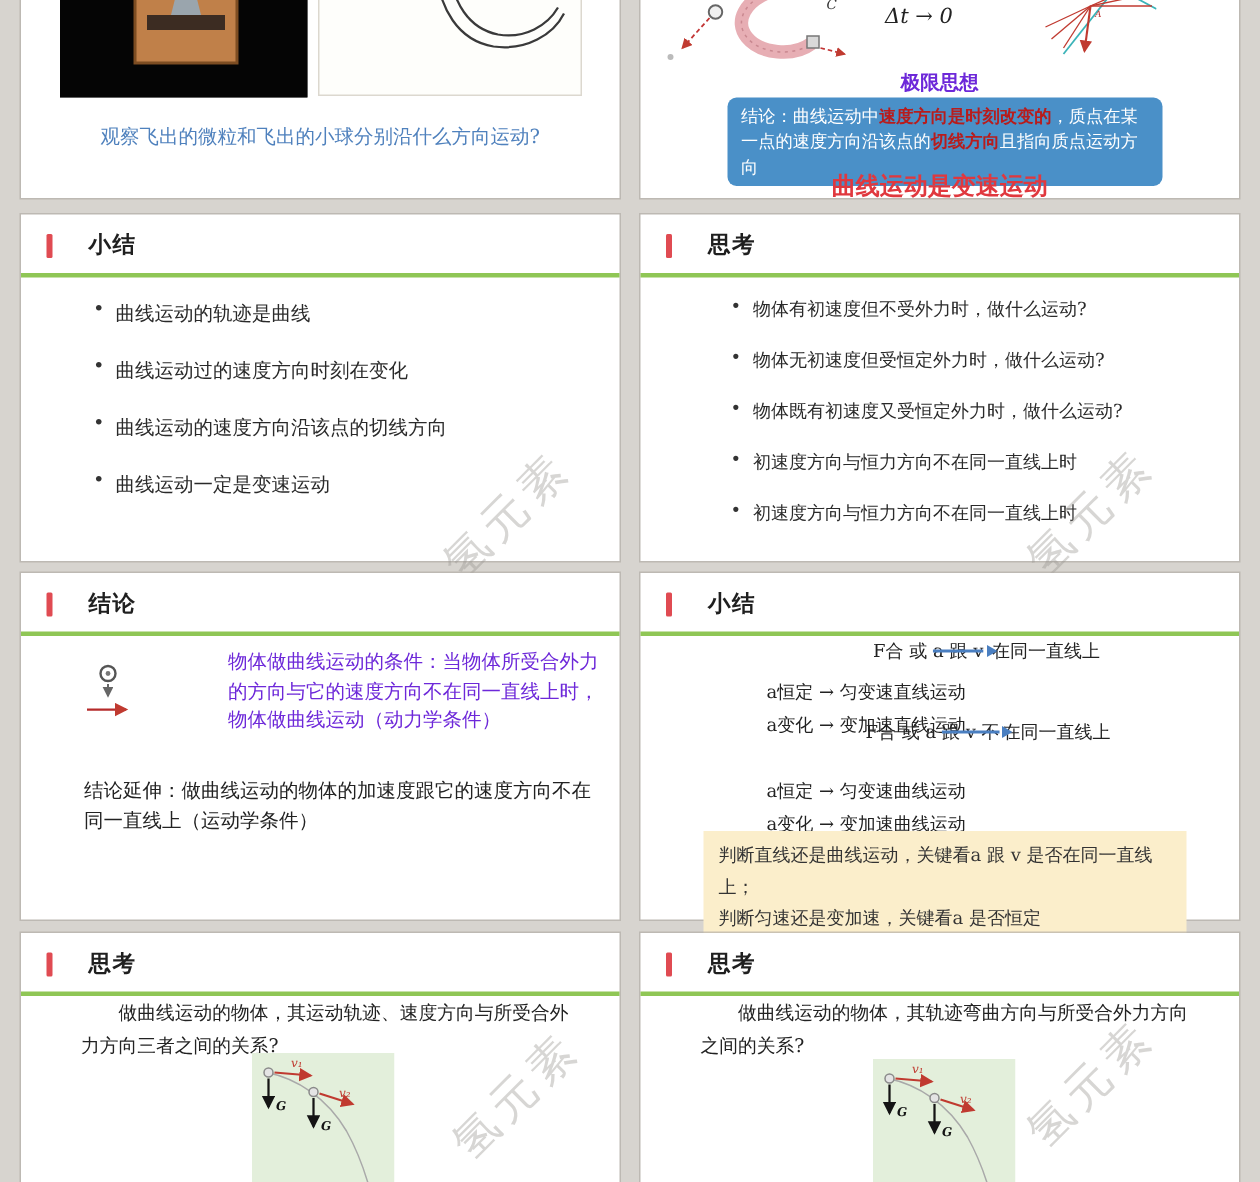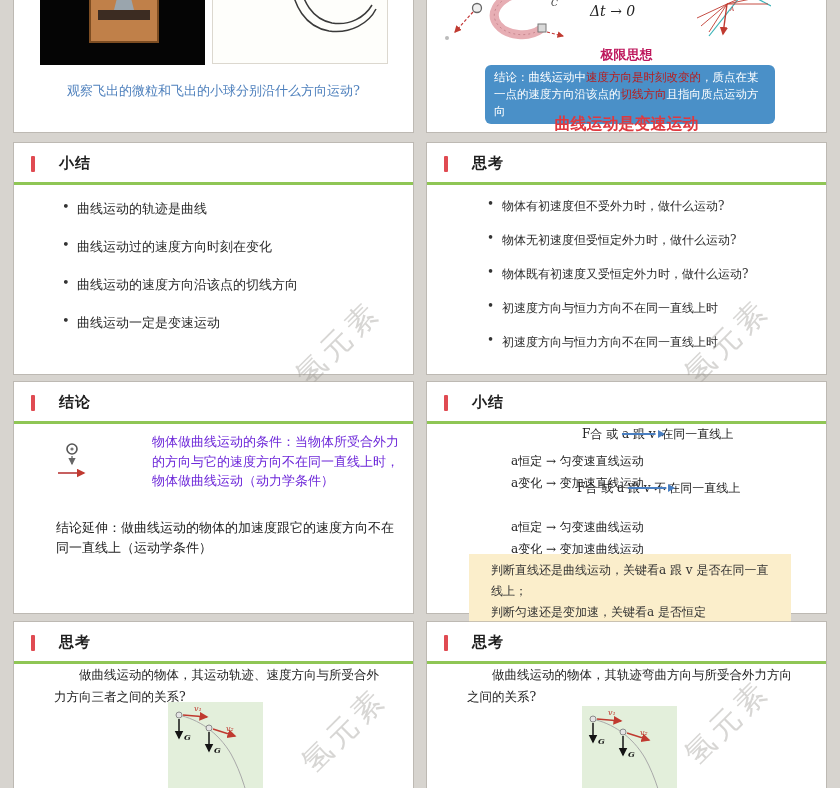--- a/index.html
+++ b/index.html
@@ -48,44 +48,44 @@
     background:#fefefb;border:1px solid #dcd8cf;}
   .q-blue{position:absolute;left:0;right:0;top:176px;text-align:center;
     color:#4f81bd;font-size:13px;}
 
   
   .b-mini1{position:absolute;left:14px;top:88px;}
   .b-tube{position:absolute;left:56px;top:84px;}
   .b-delta{position:absolute;left:163px;top:97px;font-style:italic;font-size:14px;color:#222;}
   .b-fan{position:absolute;left:262px;top:82px;}
   .b-idea{position:absolute;left:0;right:0;top:140px;text-align:center;
-    color:#be185d;font-size:13px;font-weight:bold;}
+    color:#6d28d9;font-size:13px;font-weight:bold;}
   .b-box{position:absolute;left:58px;top:159px;width:290px;background:#4a90c8;
     border-radius:6px;color:#fff;font-size:11.5px;line-height:17px;padding:4px 9px;}
-  .b-box .hl{color:#b81c1c;font-weight:normal;}
+  .b-box .hl{color:#b81c1c;font-weight:bold;}
   .b-footer{position:absolute;left:0;right:0;top:208px;text-align:center;
     color:#e0383e;font-weight:bold;font-size:16px;}
 
   
   .e-diagram{position:absolute;left:36px;top:58px;}
   .e-p1{position:absolute;left:138px;top:50px;width:258px;font-size:13px;line-height:19.5px;color:#6d28d9;}
   .e-p2{position:absolute;left:42px;top:136px;width:338px;font-size:13px;line-height:19.5px;color:#222;}
 
   
   .f-line{position:absolute;font-size:12px;color:#222;}
   .f-l1{left:155px;top:44px;}
   .f-l2{left:150px;top:98px;}
   .strike{position:relative;text-decoration:line-through;
     text-decoration-color:#4a7fc1;text-decoration-thickness:2px;padding-right:2px;}
   .strike::after{content:"";position:absolute;right:-7px;top:50%;margin-top:-4px;
     border-left:7px solid #4a7fc1;border-top:4px solid transparent;border-bottom:4px solid transparent;}
   .f-item{position:absolute;left:84px;font-size:12px;color:#222;}
   .f-i1{top:71px;}.f-i2{top:93px;}.f-i3{top:137px;}.f-i4{top:159px;}
   .f-note{position:absolute;left:42px;top:172px;width:322px;background:#fbeecb;
-    padding:6px 22px 5px;font-size:12px;line-height:21px;color:#333;}
+    padding:6px 10px 5px;font-size:12px;line-height:21px;color:#333;}
 
   
   .q-para{position:absolute;left:40px;top:42px;width:328px;font-size:12.5px;
     line-height:22px;color:#222;text-indent:2em;}
   .g-diagram{position:absolute;left:154px;top:80px;}
   .h-diagram{position:absolute;left:155px;top:84px;}
 
   .vl{fill:#c03a30;font-style:italic;font-size:8px;font-family:"DejaVu Serif",serif;}
   .gl{fill:#141414;font-style:italic;font-weight:bold;font-size:8px;font-family:"DejaVu Serif",serif;}
   .cl{fill:#333;font-style:italic;font-size:9px;font-family:"DejaVu Serif",serif;}

